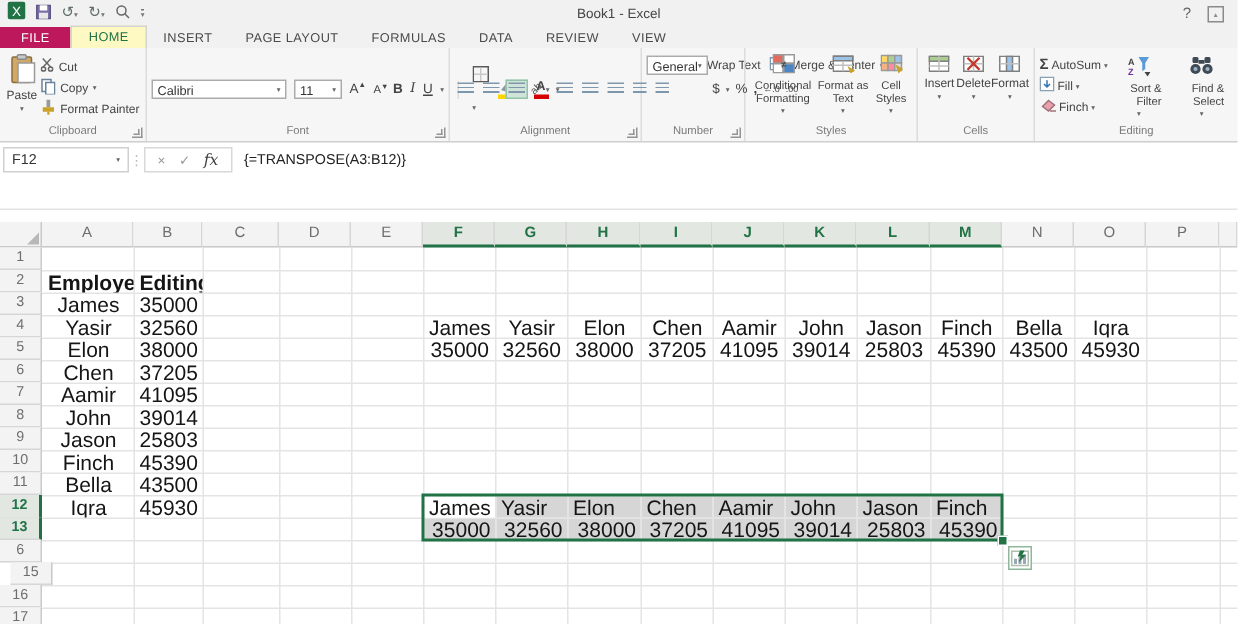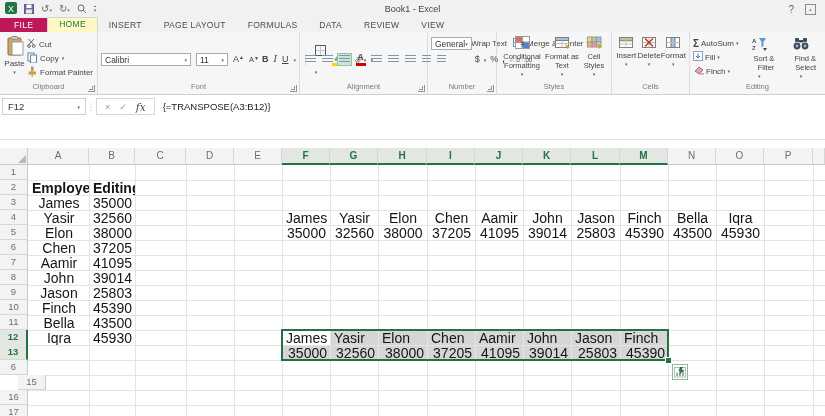--- a/index.html
+++ b/index.html
@@ -531,21 +531,21 @@
     <div class="rowhdr" style="left: 0px; top: 77px; width: 28px; height: 15px;">5</div>
     <div class="rowhdr" style="left: 0px; top: 92px; width: 28px; height: 15px;">6</div>
     <div class="rowhdr" style="left: 0px; top: 107px; width: 28px; height: 15px;">7</div>
     <div class="rowhdr" style="left: 0px; top: 122px; width: 28px; height: 15px;">8</div>
     <div class="rowhdr" style="left: 0px; top: 137px; width: 28px; height: 15px;">9</div>
     <div class="rowhdr" style="left: 0px; top: 152px; width: 28px; height: 15px;">10</div>
     <div class="rowhdr" style="left: 0px; top: 167px; width: 28px; height: 15px;">11</div>
     <div class="rowhdr sel" style="left: 0px; top: 182px; width: 28px; height: 16px;">12</div>
     <div class="rowhdr sel" style="left: 0px; top: 197px; width: 28px; height: 15px;">13</div>
     <div class="rowhdr" style="left: 0px; top: 212px; width: 28px; height: 15px;">6</div>
-    <div class="rowhdr" style="left: 18px; top: 227px; width: 28px; height: 15px;">15</div>
+    <div class="rowhdr" style="left: 7px; top: 227px; width: 28px; height: 15px;">15</div>
     <div class="rowhdr" style="left: 0px; top: 242px; width: 28px; height: 15px;">16</div>
     <div class="rowhdr" style="left: 0px; top: 257px; width: 28px; height: 15px;">17</div>
     <div class="cell center bold" style="left: 29px; top: 33px; width: 60px; height: 14px;">Employees</div>
     <div class="cell center bold" style="left: 90px; top: 33px; width: 45px; height: 14px;">Editing</div>
     <div class="cell center" style="left: 29px; top: 48px; width: 60px; height: 14px;">James</div>
     <div class="cell center" style="left: 29px; top: 63px; width: 60px; height: 14px;">Yasir</div>
     <div class="cell center" style="left: 29px; top: 78px; width: 60px; height: 14px;">Elon</div>
     <div class="cell center" style="left: 29px; top: 93px; width: 60px; height: 14px;">Chen</div>
     <div class="cell center" style="left: 29px; top: 108px; width: 60px; height: 14px;">Aamir</div>
     <div class="cell center" style="left: 29px; top: 123px; width: 60px; height: 14px;">John</div>

